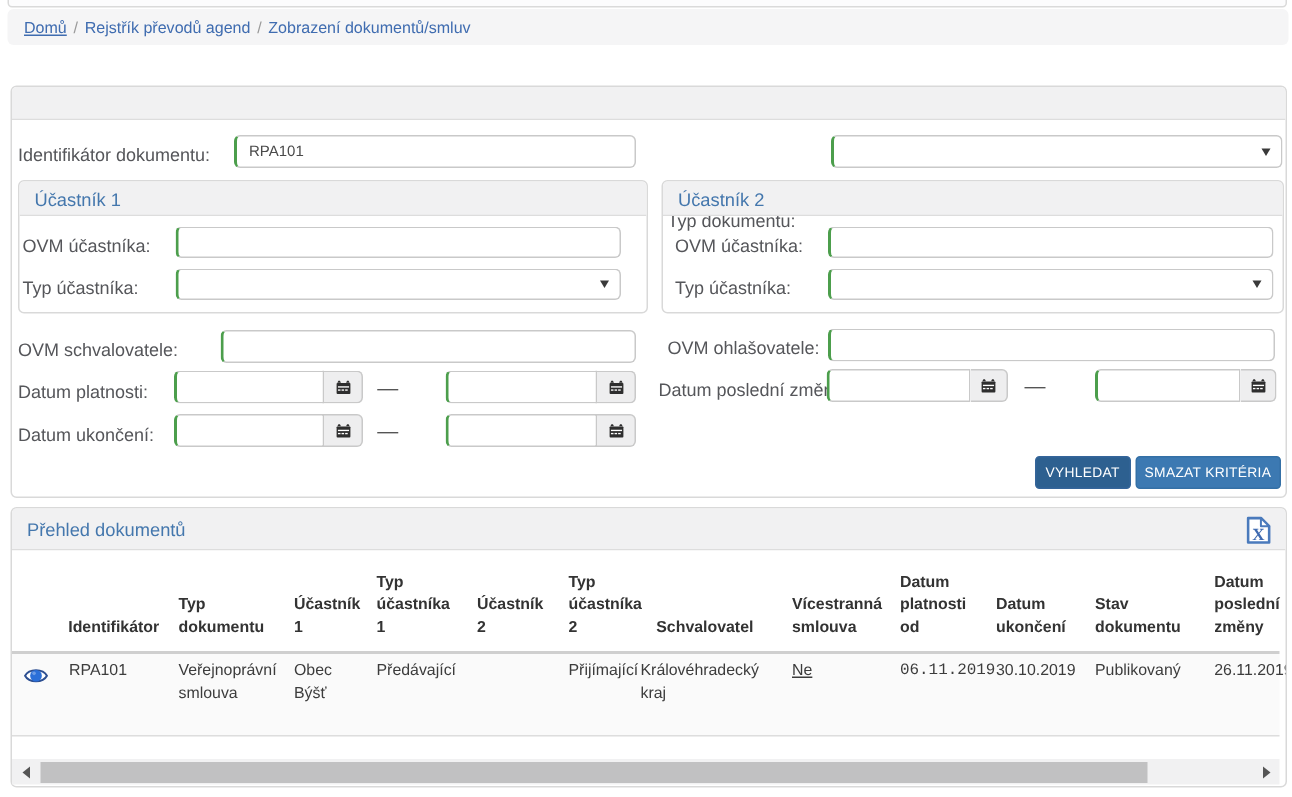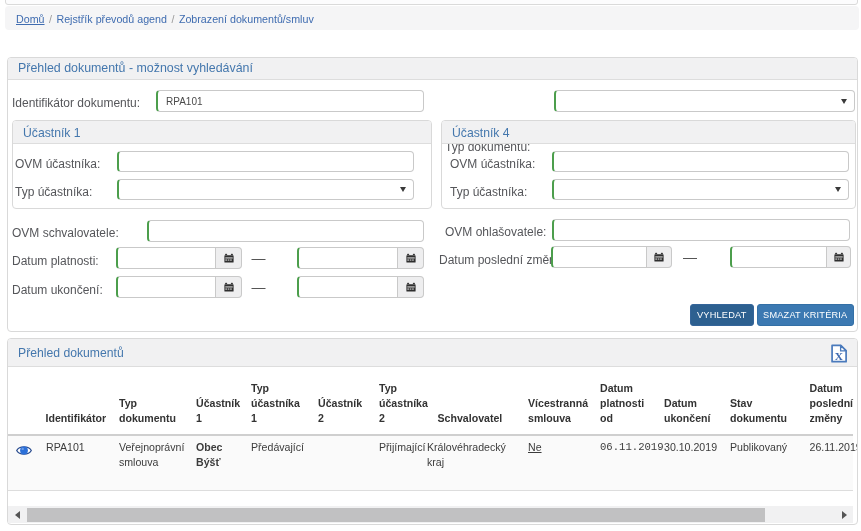--- a/index.html
+++ b/index.html
@@ -26,42 +26,41 @@
 
   <div class="abs" style="left:5px; top:-4px; width:853px; height:9px; background:#fcfcfd; border:1px solid #dadada; border-radius:0 0 3px 3px;"></div>
 
   <div class="abs" style="left:5px; top:6px; width:854px; height:24px; background:#f5f5f6; border-radius:4px;"></div>
   <div class="abs" style="left:16px; top:12.5px; font-size:10.7px; white-space:nowrap;">
     <a style="color:#3f6cb0;text-decoration:underline;">Domů</a><span style="color:#9a9a9a; padding:0 1.5px;"> / </span><a style="color:#3f6cb0;">Rejstřík převodů agend</a><span style="color:#9a9a9a; padding:0 1.5px;"> / </span><a style="color:#3f6cb0;">Zobrazení dokumentů/smluv</a>
   </div>
 
   <div class="abs" style="left:7px; top:57px; width:851px; height:275px; border:1px solid #d9d9d9; border-radius:4px; background:#fff;"></div>
   <div class="abs" style="left:8px; top:58px; width:849px; height:22px; background:#f1f1f2; border-bottom:1px solid #ddd; border-radius:3px 3px 0 0;"></div>
-  <div class="abs panelhdr-title" style="left:18px; top:61.3px; font-size:12.4px;">Přehled dokumentů - možnost vyhledávání</div>
 
   <div class="lbl" style="left:12px; top:95px;">Identifikátor dokumentu:</div>
   <div class="inp" style="left:156px; top:90px; width:268px; height:22px;">
       <div class="val">RPA101</div>
     </div>
   <div class="lbl" style="left:445px; top:95px;margin-top:44px;">Typ dokumentu:</div>
   <div class="sel" style="left:554px; top:90px; width:301px; height:22px;"></div>
   <div class="caret" style="left:840.5px; top:98.5px;"></div>
 
   <div class="abs" style="left:11.5px; top:120px; width:420px; height:89px; border:1px solid #d9d9d9; border-radius:4px;"></div>
   <div class="abs" style="left:12.5px; top:121px; width:418px; height:23px; background:#f1f1f2; border-bottom:1px solid #ddd; border-radius:3px 3px 0 0;"></div>
   <div class="abs panelhdr-title" style="left:23px; top:126px;">Účastník 1</div>
   <div class="lbl" style="left:15px; top:156px;">OVM účastníka:</div>
   <div class="inp" style="left:117px; top:150.5px; width:297px; height:21.5px;"></div>
   <div class="lbl" style="left:15px; top:184px;">Typ účastníka:</div>
   <div class="sel" style="left:117px; top:178.5px; width:297px; height:21px;"></div>
   <div class="caret" style="left:399.5px; top:186.5px;"></div>
 
   <div class="abs" style="left:441px; top:120px; width:415px; height:89px; border:1px solid #d9d9d9; border-radius:4px;"></div>
   <div class="abs" style="left:442px; top:121px; width:413px; height:23px; background:#f1f1f2; border-bottom:1px solid #ddd; border-radius:3px 3px 0 0;"></div>
-  <div class="abs panelhdr-title" style="left:452px; top:126px;">Účastník 4</div>
+  <div class="abs panelhdr-title" style="left:452px; top:126px;">Účastník 2</div>
   <div class="lbl" style="left:450px; top:156px;">OVM účastníka:</div>
   <div class="inp" style="left:552px; top:150.5px; width:297px; height:21.5px;"></div>
   <div class="lbl" style="left:450px; top:184px;">Typ účastníka:</div>
   <div class="sel" style="left:552px; top:178.5px; width:297px; height:21px;"></div>
   <div class="caret" style="left:834.5px; top:186.5px;"></div>
 
   <div class="lbl" style="left:12px; top:225px;">OVM schvalovatele:</div>
   <div class="inp" style="left:147px; top:219.5px; width:277px; height:22px;"></div>
   <div class="lbl" style="left:445px; top:224px;">OVM ohlašovatele:</div>
   <div class="inp" style="left:552px; top:218.5px; width:298px; height:22px;"></div>
@@ -202,21 +201,21 @@
   <div class="abs" style="left:8px; top:436px; width:845px; height:54.5px; background:#fafafa; border-bottom:1px solid #ddd;"></div>
 
   <svg class="abs" style="left:15.5px; top:443.5px;" width="16" height="13" viewBox="0 0 16 13">
     <path d="M0.7 6.5 C3.3 1.6 12.7 1.6 15.3 6.5 C12.7 11.4 3.3 11.4 0.7 6.5 Z" fill="#fff" stroke="#2d4f91" stroke-width="1.3"></path>
     <circle cx="8" cy="6.5" r="3.9" fill="#2b6fd8"></circle>
     <circle cx="6.7" cy="4.9" r="1.2" fill="#6d9ce4"></circle>
   </svg>
 
   <div class="dcell" style="left:46px; top:439.8px;">RPA101</div>
   <div class="dcell" style="left:119px; top:439.8px;">Veřejnoprávní<br>smlouva</div>
-  <div class="dcell" style="left:196px; top:439.8px;font-weight:bold;">Obec<br>Býšť</div>
+  <div class="dcell" style="left:196px; top:439.8px;">Obec<br>Býšť</div>
   <div class="dcell" style="left:251px; top:439.8px;">Předávající</div>
   <div class="dcell" style="left:379px; top:439.8px;">Přijímající</div>
   <div class="dcell" style="left:427px; top:439.8px;">Královéhradecký<br>kraj</div>
   <div class="dcell" style="left:528px; top:439.8px;text-decoration:underline;">Ne</div>
   <div class="dcell" style="left:600px; top:439.8px;font-family:Liberation Mono, monospace;">06.11.2019</div>
   <div class="dcell" style="left:664px; top:439.8px;">30.10.2019</div>
   <div class="dcell" style="left:730px; top:439.8px;">Publikovaný</div>
   <div class="dcell" style="left:809.5px; top:439.8px; width:47px; overflow:hidden;">26.11.2019</div>
 
   <div class="abs" style="left:8px; top:506px; width:845px; height:17px; background:#f1f1f2;"></div>

